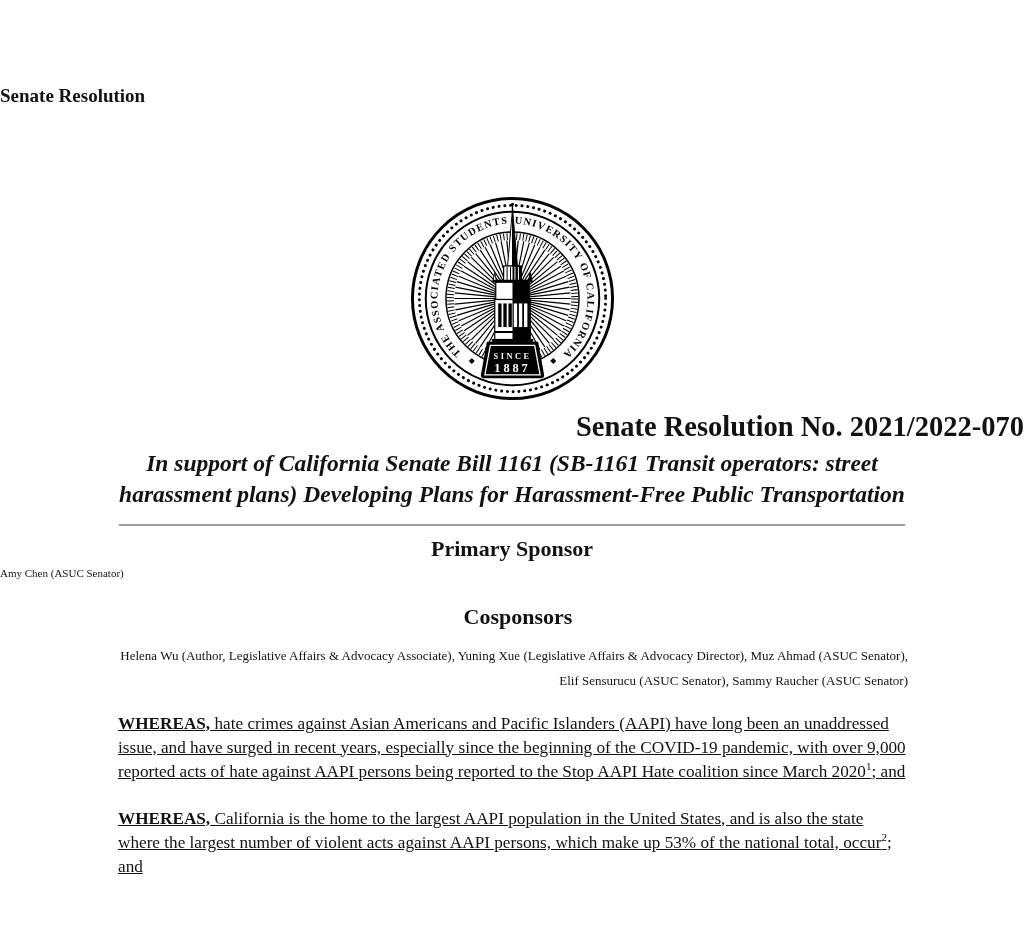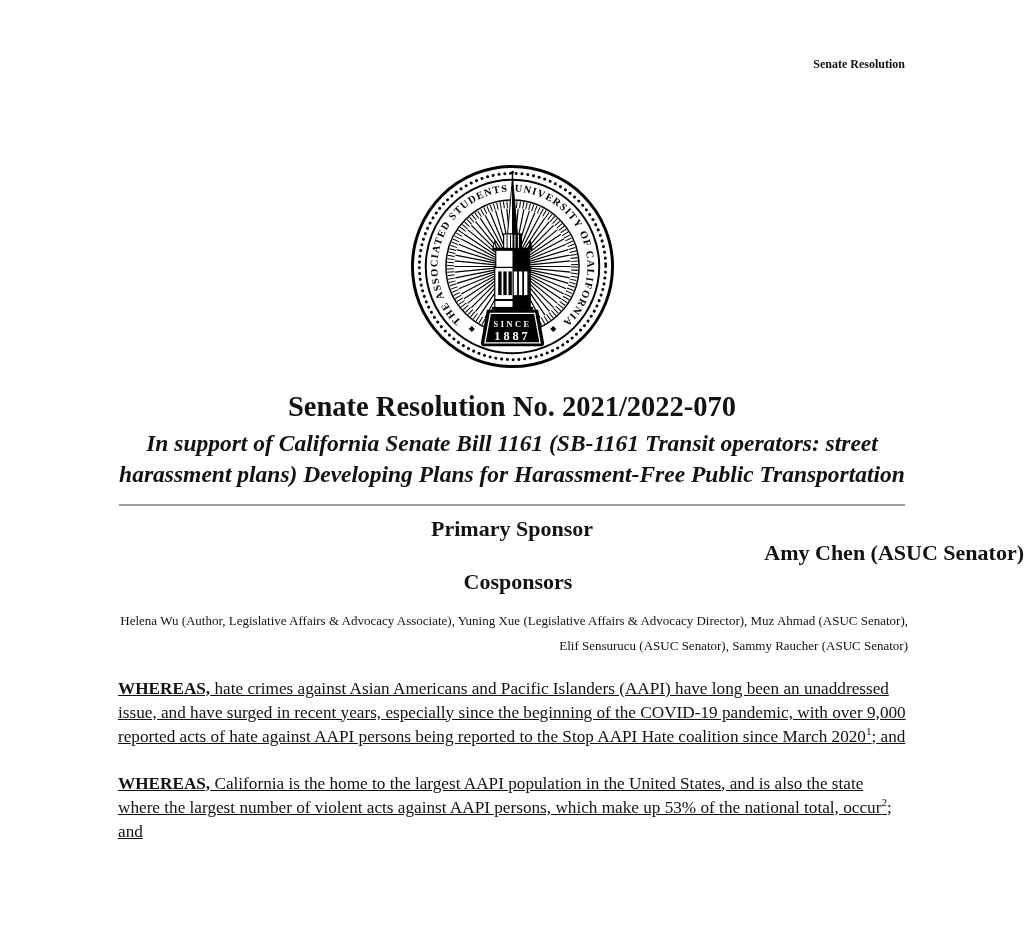--- a/index.html
+++ b/index.html
@@ -4,44 +4,44 @@
 <style>
   html, body { margin:0; padding:0; }
   body {
     width:1024px; height:941px; overflow:hidden;
     background:#ffffff;
     font-family:"Liberation Serif", serif;
     color:#121212;
     -webkit-font-smoothing:antialiased;
   }
   .header-num {
-    padding-top:55px; margin-right:119px;
-    text-align:right; font-weight:bold;
-    font-size:12px; line-height:18.5px;
+    padding-top:87px; margin-right:119px;
+    text-align:left; font-weight:bold;
+    font-size:19px; line-height:18.5px;
   }
   .seal-wrap { width:207px; height:207px; margin:89px auto 0; }
   .doc-title {
-    margin:20px 0 0; text-align:center;
+    margin:8px 0 0; text-align:right;
     font-size:28.5px; font-weight:bold; line-height:33px;
   }
   .doc-subtitle {
     margin:5px auto 0; max-width:788px;
     text-align:center; font-size:23.5px; font-weight:bold;
     font-style:italic; line-height:31.5px;
   }
   .rule {
     border:none; border-top:2px solid #9a9a9a;
     margin:13px 119px 0; height:0;
   }
   .sponsor-label {
     margin-top:11px; text-align:center;
     font-weight:bold; font-size:22px; line-height:24px;
   }
-  .sponsor-label.co { margin-top:5px;padding-left:12px; }
-  .sponsor-name { text-align:right; font-size:22px; line-height:24px;font-weight:bold; }
+  .sponsor-label.co { margin-top:20px;padding-left:12px; }
+  .sponsor-name { text-align:left; font-size:11px; line-height:24px; }
   .cosponsor-names {
     max-width:792px; margin:14px auto; text-align:right;
     font-size:13px; line-height:25px;
   }
   .body-par {
     margin:19px 118px 0; font-size:17.2px; line-height:24px;text-decoration:underline;
   }
   .body-par + .body-par { margin-top:23px; }
   .body-par b { font-weight:bold; }
   sup.fn { font-size:11px; line-height:0; vertical-align:super; }

